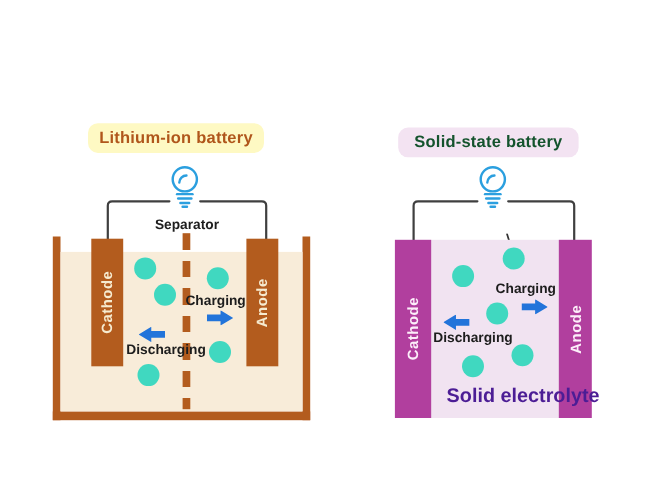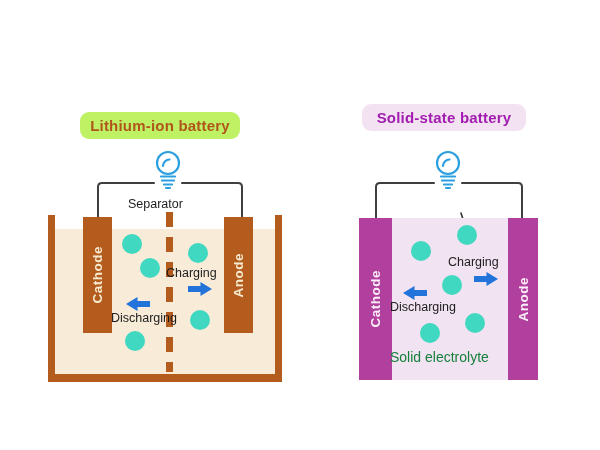--- a/index.html
+++ b/index.html
@@ -6,22 +6,22 @@
   #stage{
     position:relative;width:600px;height:450px;background:#ffffff;overflow:hidden;
     font-family:"Liberation Sans",sans-serif;
   }
   
   .badge{
     position:absolute;height:27px;border-radius:9px;
     display:flex;align-items:center;justify-content:center;
     font-size:15px;font-weight:700;letter-spacing:.2px;
   }
-  .badge-left{left:80px;top:112px;width:160px;background:#bef264;color:#b0561b;}
-  .badge-right{left:362px;top:104px;width:164px;background:#f3e3f2;color:#a21caf;}
+  .badge-left{left:80px;top:112px;width:160px;background:#fef9c3;color:#b0561b;}
+  .badge-right{left:362px;top:116px;width:164px;background:#f3e3f2;color:#14532d;}
   
   #circuit-svg{position:absolute;left:0;top:0;width:600px;height:450px;}
   
   .vessel{
     position:absolute;left:48px;top:215px;width:234px;height:167px;
     box-sizing:border-box;
     border-left:7px solid #b35c1e;border-right:7px solid #b35c1e;border-bottom:8px solid #b35c1e;
   }
   .vessel-fill{position:absolute;left:0;right:0;top:14px;bottom:0;background:#f8ecd9;}
   
@@ -46,24 +46,24 @@
   
   .ion{position:absolute;width:20px;height:20px;border-radius:50%;background:#40d8c0;}
   
   .arrow{
     position:absolute;width:24px;height:14px;background:#2274da;
     clip-path:polygon(0% 28%,52% 28%,52% 0%,100% 50%,52% 100%,52% 72%,0% 72%);
   }
   .arrow.left{transform:scaleX(-1);}
   
   .lbl{
-    position:absolute;font-size:12.5px;font-weight:400;color:#1d1d1d;
-    white-space:nowrap;
+    position:absolute;font-size:12.5px;font-weight:700;color:#1d1d1d;
+    text-align:center;white-space:nowrap;
   }
-  .lbl-electrolyte{font-size:14px;color:#15803d;}
+  .lbl-electrolyte{font-size:18px;color:#4c1d95;margin-left:16px;}
 </style>
 </head>
 <body>
 
 <div id="stage">
 
   <svg id="circuit-svg" viewBox="0 0 600 450">
 
     <g stroke="#3f3f3f" stroke-width="2" fill="none" stroke-linecap="round">
       <path d="M 98 218 L 98 187 Q 98 183 102 183 L 154 183"></path>

